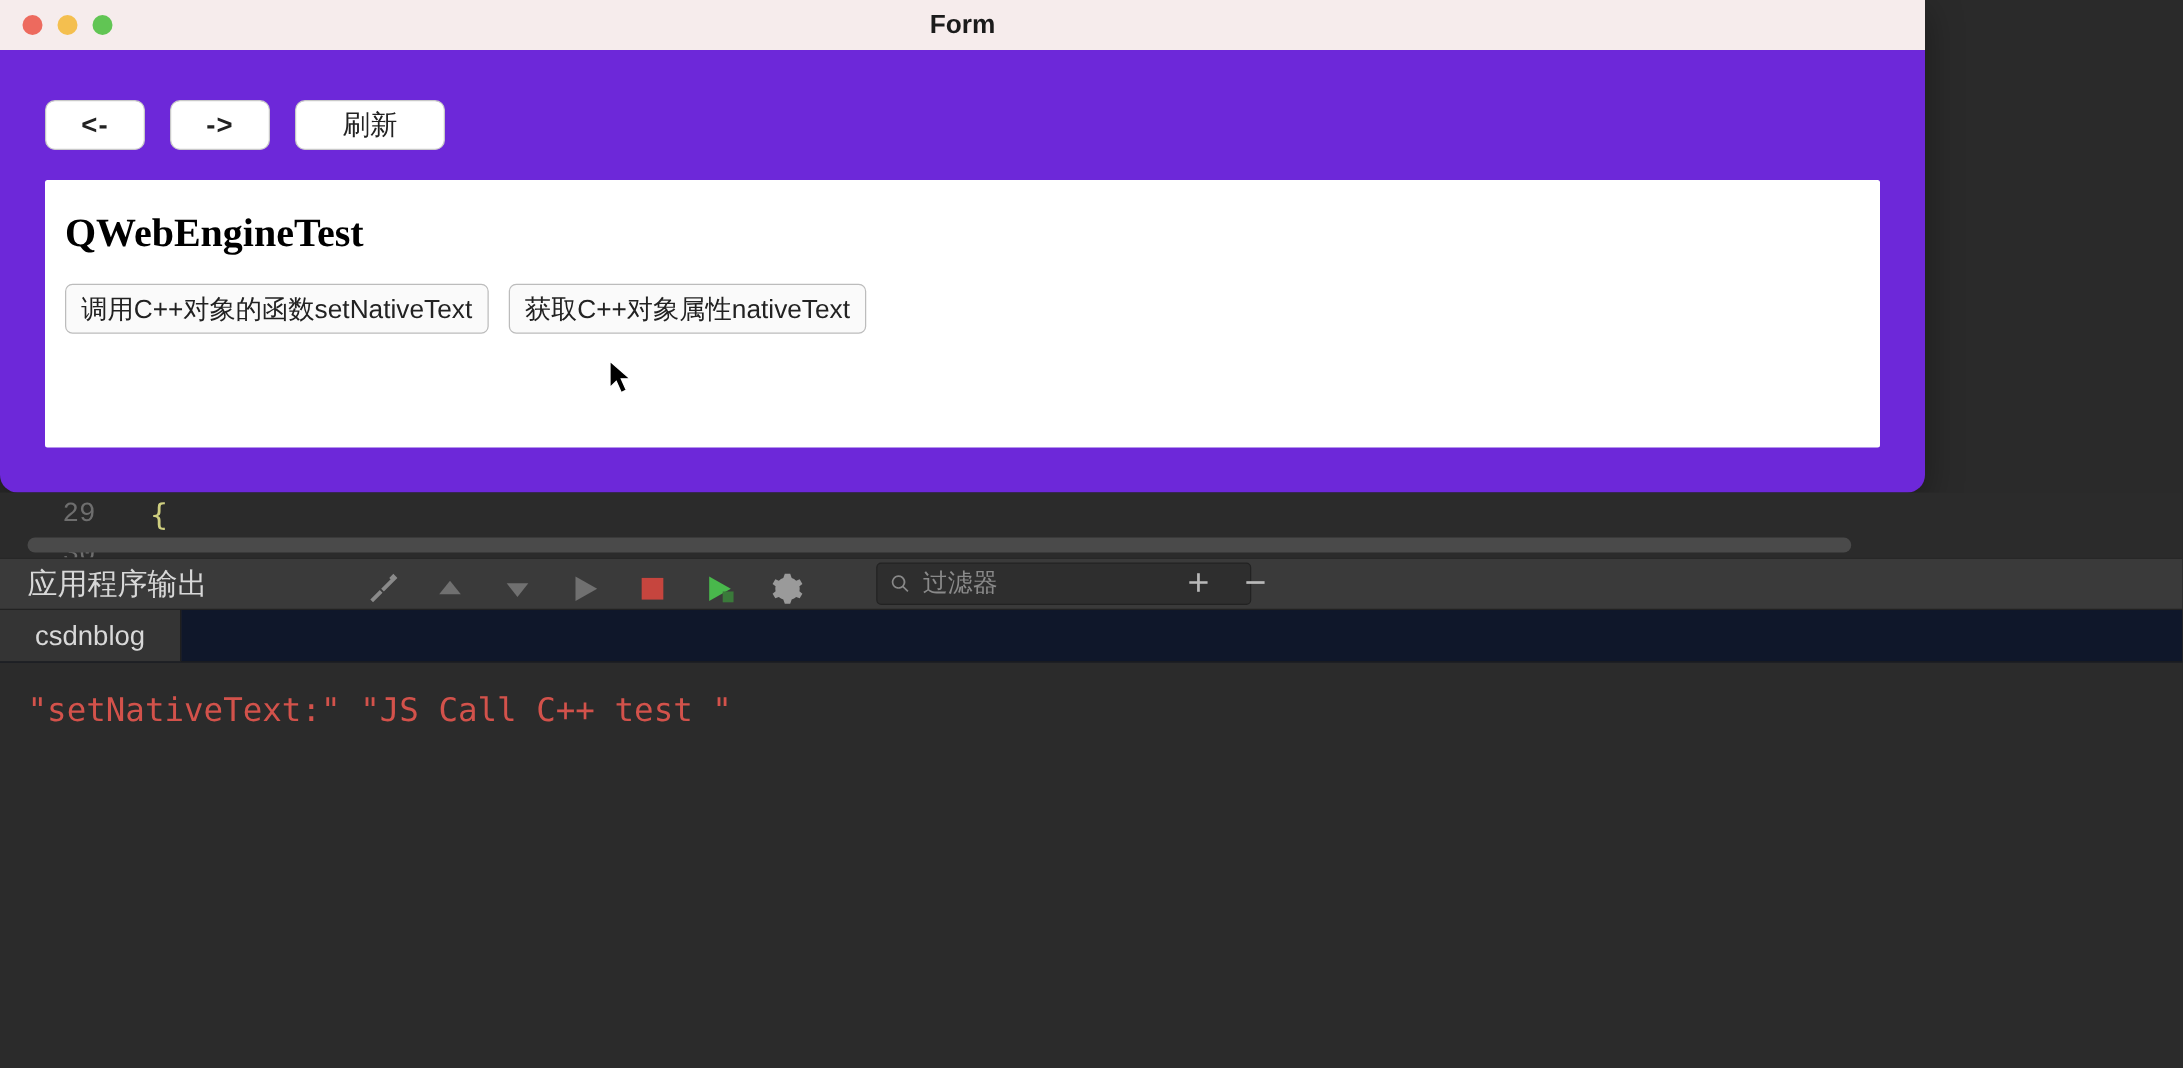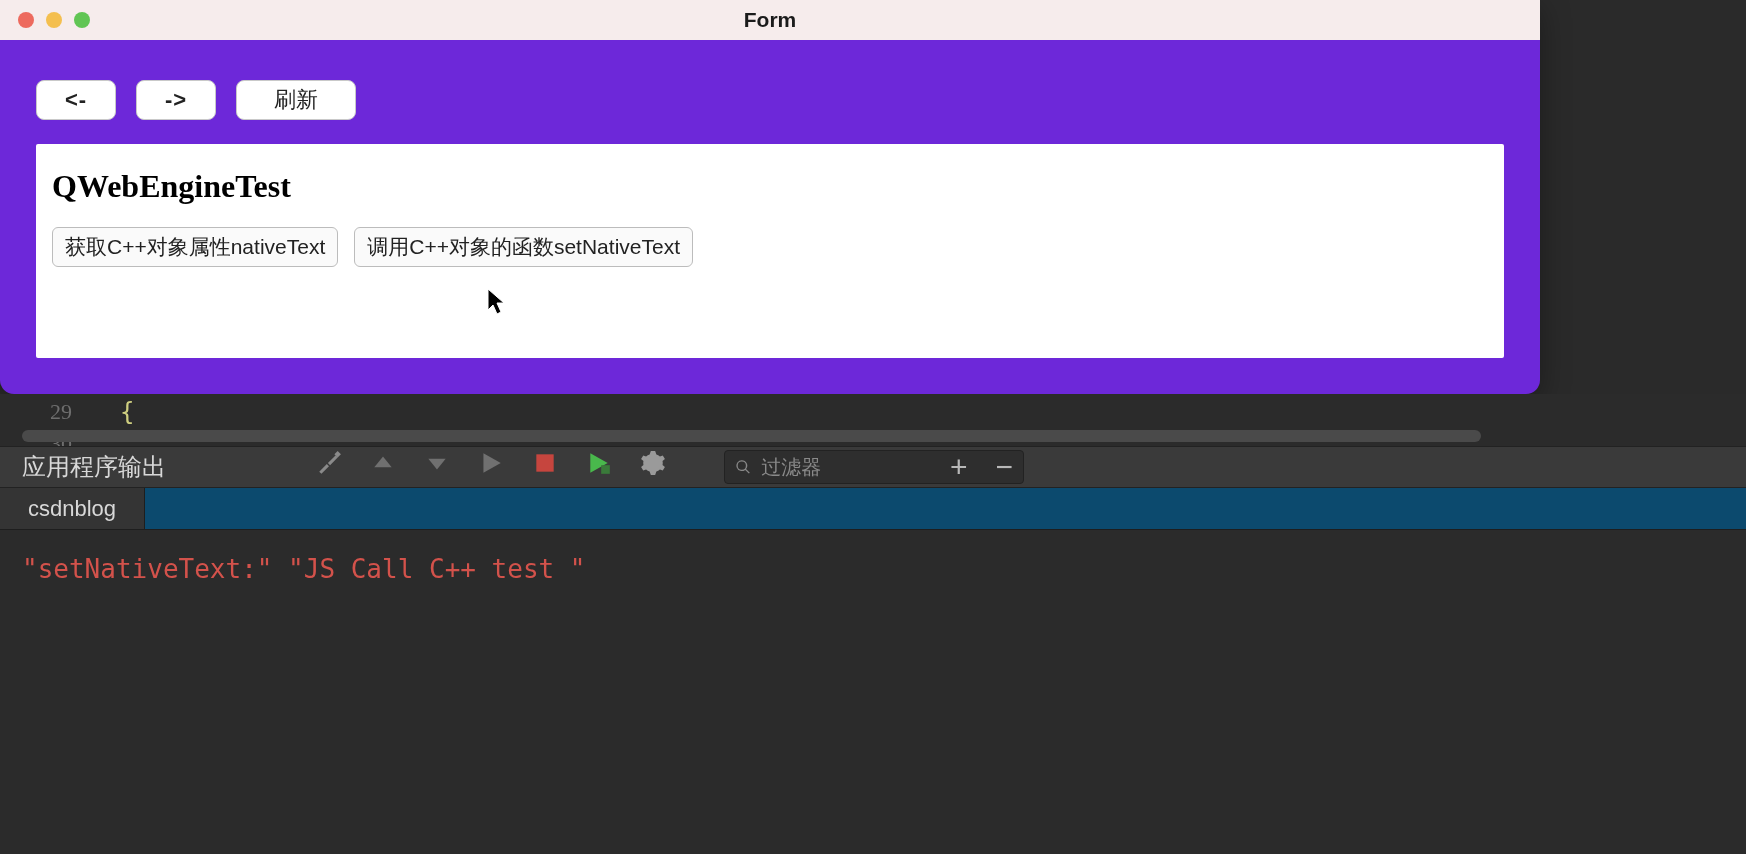--- a/index.html
+++ b/index.html
@@ -101,21 +101,21 @@
     top: 394px; left: 0;
     width: 1746px;
     height: 460px;
     background: #2b2b2b;
     color: #c8c8c8;
   }
   .gutter {
     position: absolute;
     top: 2px; left: 50px;
     color: #6e6e6e;
-    font-family: Liberation Serif, serif;
+    font-family: Liberation Mono, monospace;
     font-size: 22px;
     line-height: 32px;
     text-align: right;
   }
   .code-area {
     position: absolute;
     top: 2px; left: 120px;
     color: #cfcf80;
     font-family: ui-monospace, Menlo, Consolas, monospace;
     font-size: 24px;
@@ -140,25 +140,25 @@
     border-bottom: 1px solid #222;
   }
   .panel-title {
     padding-left: 22px;
     font-size: 24px;
     color: #d8d8d8;
   }
   .panel-icons {
     margin-left: auto;
     display: flex;
-    align-items: flex-start;
+    align-items: flex-end;
     gap: 28px;
     padding-right: 0;
     position: absolute;
-    left: 316px;
+    left: 293px;
   }
   .pi { width: 26px; height: 26px; display:flex; align-items:center; justify-content:center; color:#888; }
   .pi svg { width: 100%; height: 100%; }
   .pi.play svg polygon { fill:#707070; }
   .pi.stop svg rect { fill:#c6453e; }
   .pi.runbug svg { fill:#4caf50; }
   .pi.gear svg { fill:#9a9a9a; }
   .pi.up svg, .pi.down svg { fill:#707070; }
   .search-wrap {
     display: flex; align-items: center;
@@ -181,21 +181,21 @@
     position: absolute;
     left: 950px;
     display: flex; gap: 28px;
   }
   .pm { font-size: 30px; color:#b8b8b8; line-height:1; cursor:pointer; }
 
   .tabbar {
     position: absolute;
     top: 94px; left: 0;
     width: 100%; height: 42px;
-    background: #0c4a6e;
+    background: #0f172a;
     display: flex;
     border-bottom: 1px solid #1e1e1e;
   }
   .tab {
     padding: 6px 28px;
     font-size: 22px;
     color: #d8d8d8;
     background: #343434;
     border-right: 1px solid #1e1e1e;
     display:flex; align-items:center;
@@ -234,22 +234,22 @@
   <div class="toolbar">
     <button class="tb-btn arrow">&lt;-</button>
     <button class="tb-btn arrow">-&gt;</button>
     <button class="tb-btn refresh">刷新</button>
   </div>
 
   <div class="webview">
     <div class="wv-inner">
       <div class="wv-h1">QWebEngineTest</div>
       <div class="wv-row">
+        <button class="wv-btn">调用C++对象的函数setNativeText</button>
         <button class="wv-btn">获取C++对象属性nativeText</button>
-        <button class="wv-btn">调用C++对象的函数setNativeText</button>
       </div>
     </div>
   </div>
 </div>
 
 <div class="cursor-arrow" style="top:288px; left:487px;">
   <svg viewBox="0 0 20 28">
       <path d="M1 1 L1 22 L6 17 L10 26 L14 24 L10 15 L17 15 Z" fill="#000" stroke="#fff" stroke-width="1"></path>
     </svg>
 </div>

